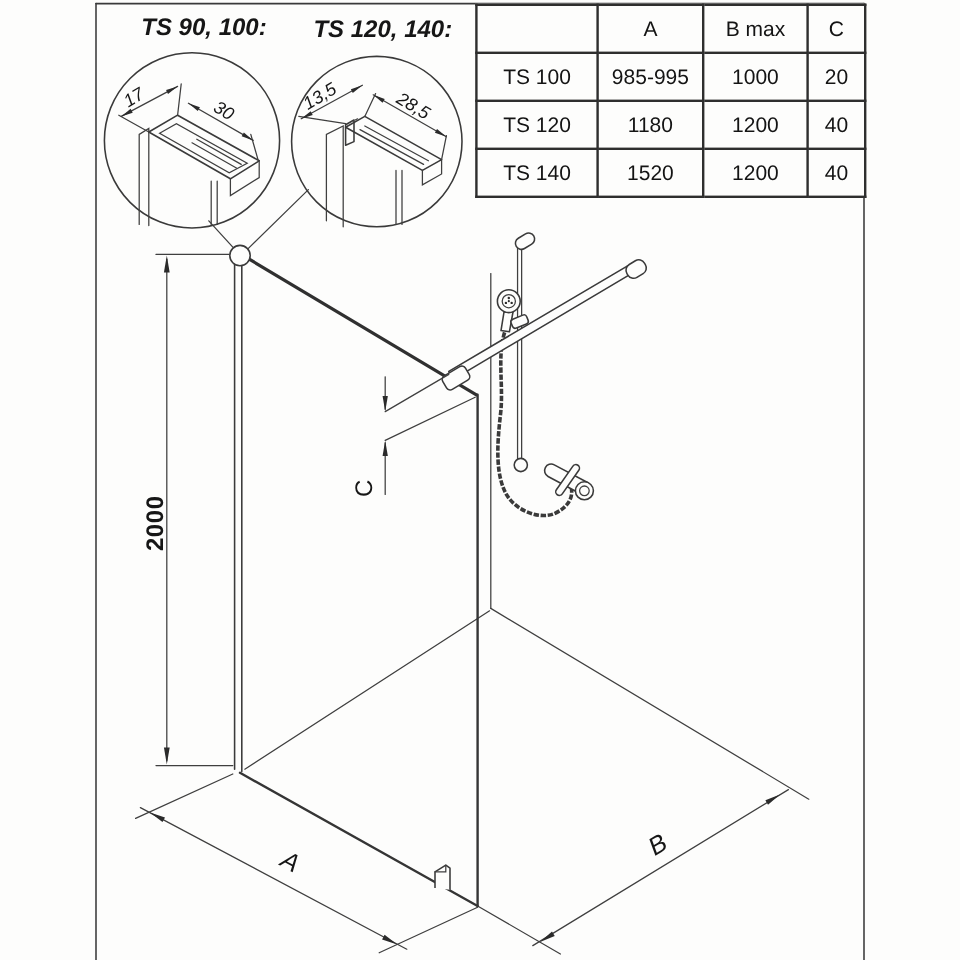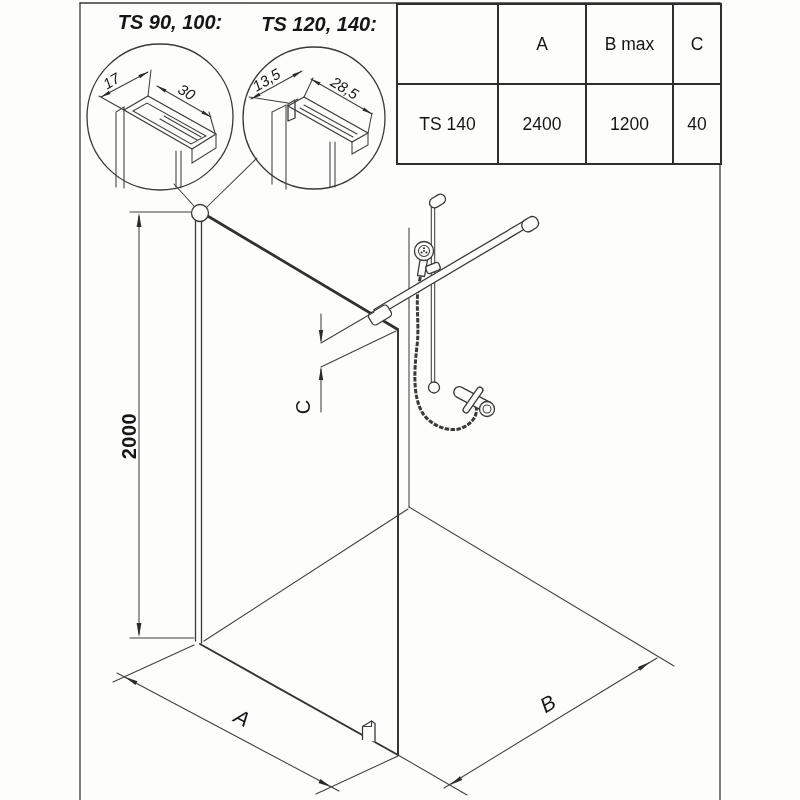--- a/index.html
+++ b/index.html
@@ -211,20 +211,32 @@
         <col style="width:48px">
       </colgroup>
     <tbody>
         <tr>
       <th></th>
       <th>A</th>
       <th>B max</th>
       <th>C</th>
     </tr>
     <tr>
+      <td>TS 100</td>
+      <td>985-995</td>
+      <td>1000</td>
+      <td>20</td>
+    </tr>
+    <tr>
+      <td>TS 120</td>
+      <td>1180</td>
+      <td>1200</td>
+      <td>40</td>
+    </tr>
+    <tr>
       <td>TS 140</td>
-      <td>2400</td>
+      <td>1520</td>
       <td>1200</td>
       <td>40</td>
     </tr>
   </tbody>
     </table>
 </div>
 
 </body></html>

